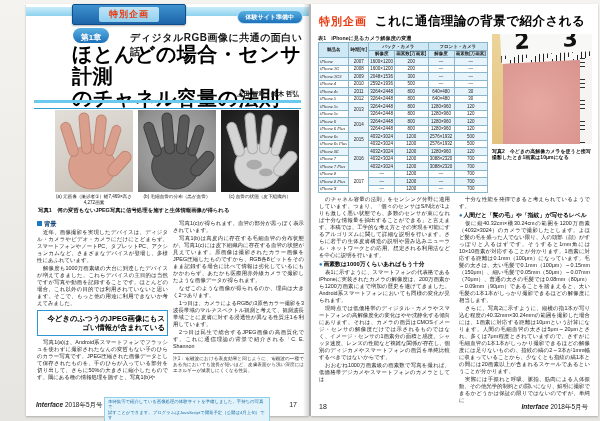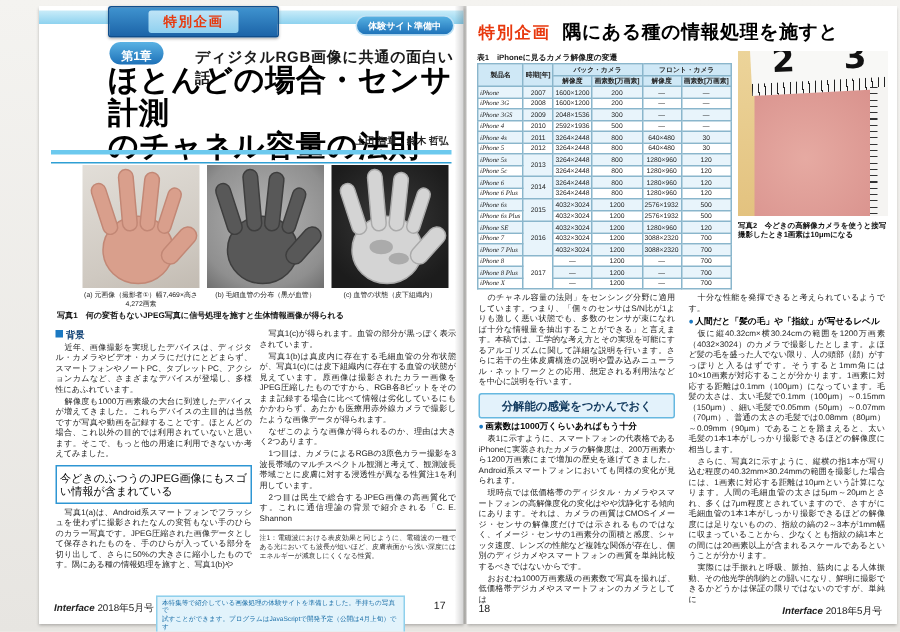--- a/index.html
+++ b/index.html
@@ -57,21 +57,21 @@
 
   
   .col{position:absolute;top:216px;width:131px;font-size:5.4px;line-height:7px;
     text-align:justify;color:#222;}
   .col p{margin:0 0 1px 0;text-indent:6px;}
   .lp-col1{left:11px;}
   .lp-col2{left:147px;}
   .sec-head{font-size:6.2px;font-weight:bold;margin:0 0 2px 0;color:#0d3f73;}
   .sec-head .sq{display:inline-block;width:5px;height:5px;background:#1b79c2;margin-right:2px;}
   .blue-box{border:1.5px solid #2e96d3;padding:3px 2px;margin:3px 0;
-    font-size:7.4px;line-height:9px;font-weight:normal;text-align:left;text-indent:0;color:#000;}
+    font-size:7.4px;line-height:9px;font-weight:bold;text-align:right;text-indent:0;color:#000;}
   .footnote{margin-top:3px;padding-top:2px;border-top:.5px solid #888;
     font-size:4.6px;line-height:5.8px;color:#333;}
 
   
   .footer{position:absolute;left:10px;right:8px;top:393px;height:18px;font-size:6.5px;color:#222;}
   .mag{font-weight:bold;font-style:italic;}
   .note-box{position:absolute;left:68px;top:0;width:158px;padding:1px 3px;
     background:#e2f3fb;border:.5px solid #8fd0ec;color:#1b6fa8;
     font-size:4.4px;line-height:5.4px;}
   .pageno-l{position:absolute;right:4px;top:4px;font-size:7px;}
@@ -223,21 +223,21 @@
       </div>
       <div class="pageno-l">17</div>
     </div>
   </div>
 
   <div class="gutter"></div>
 
   <div class="page page-right">
 
     <div class="rp-kicker">特別企画</div>
-    <div class="rp-title">隅にある種の情報処理を施すと</div>
+    <div class="rp-title">これに通信理論の背景で紹介される</div>
 
     <div class="tbl-caption">表1　iPhoneに見るカメラ解像度の変遷</div>
 
     <div class="tbl-wrap">
       <table>
         <thead>
           <tr>
             <th rowspan="2">製品名</th>
             <th rowspan="2">時期[年]</th>
             <th colspan="2">バック・カメラ</th>
@@ -400,21 +400,20 @@
         <div class="p2-ticks"></div>
       </div>
       <div class="p2-ruler-right">
         <div class="p2-ticks-v"></div>
       </div>
     </div>
     <div class="photo2-caption">写真2　今どきの高解像カメラを使うと接写撮影したとき1画素は10μmになる</div>
 
     <div class="col rp-col1">
       <p>のチャネル容量の法則」をセンシング分野に適用しています。つまり、「個々のセンサはS/N比が1よりも激しく悪い状態でも、多数のセンサが束になれば十分な情報量を抽出することができる」と言えます。本稿では、工学的な考え方とその実現を可能にするアルゴリズムに関して詳細な説明を行います。さらに若干の生体皮膚構造の説明や畳み込みニューラル・ネットワークとの応用、想定される利用法などを中心に説明を行います。</p>
-      <div class="blue-box box2">分解能の感覚をつかんでおく</div>
       <div class="bullet-head">
         <span class="dot">●</span><span>画素数は1000万くらいあればもう十分</span>
       </div>
       <p>表1に示すように、スマートフォンの代表格であるiPhoneに実装されたカメラの解像度は、200万画素から1200万画素にまで増加の歴史を遂げてきました。Android系スマートフォンにおいても同様の変化が見られます。</p>
       <p>現時点では低価格帯のディジタル・カメラやスマートフォンの高解像度化の変化はやや沈静化する傾向にあります。それは、カメラの画質はCMOSイメージ・センサの解像度だけでは示されるものではなく、イメージ・センサの1画素分の面積と感度、シャッタ速度、レンズの性能など複雑な関係が存在し、個別のディジカメやスマートフォンの画質を単純比較するべきではないからです。</p>
       <p>おおむね1000万画素級の画素数で写真を撮れば、低価格帯デジカメやスマートフォンのカメラとしては</p>
     </div>
 
     <div class="col rp-col2">
       <p>十分な性能を発揮できると考えられているようです。</p>

